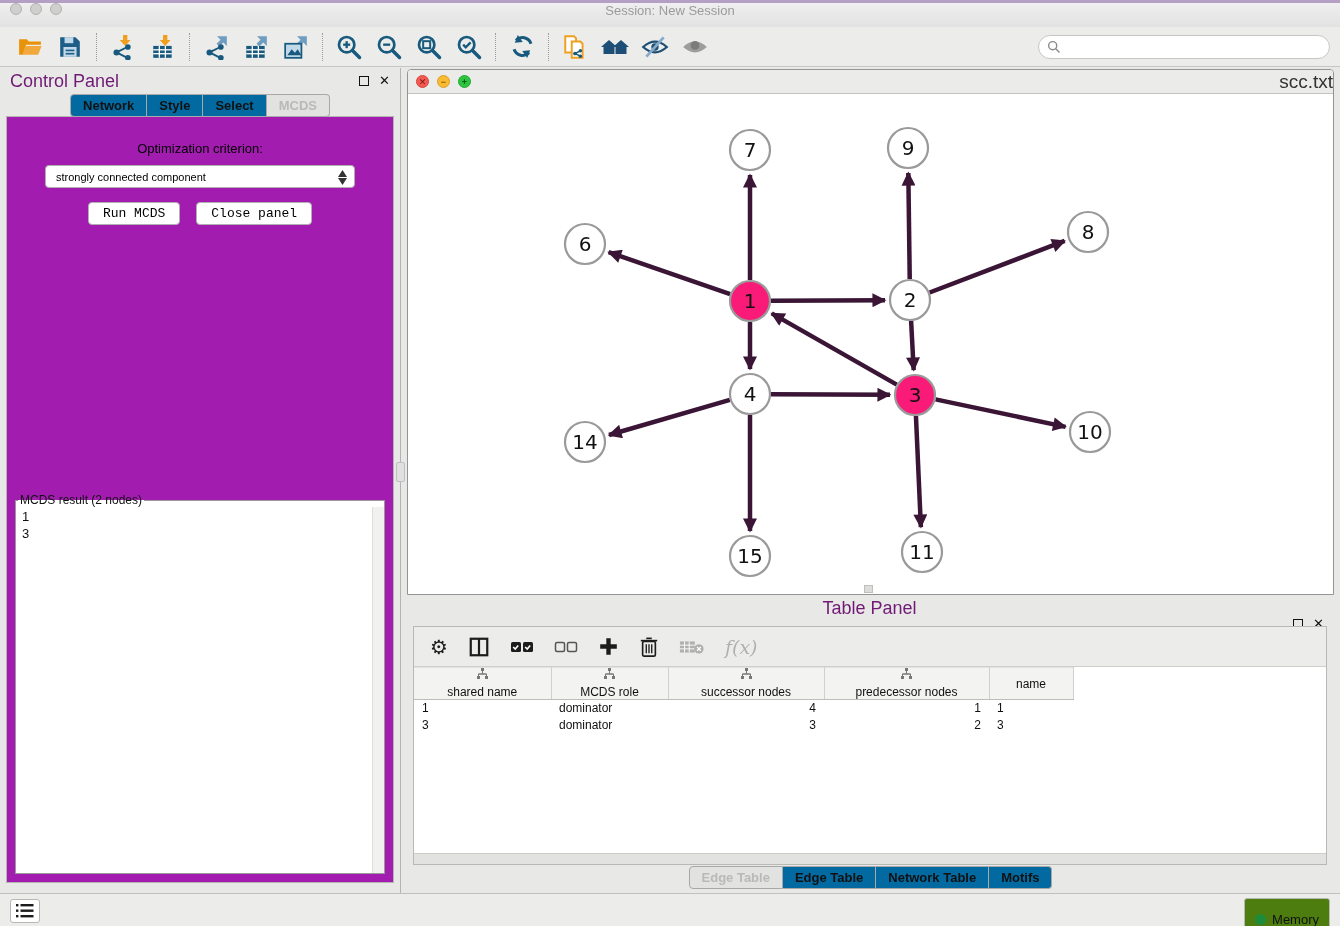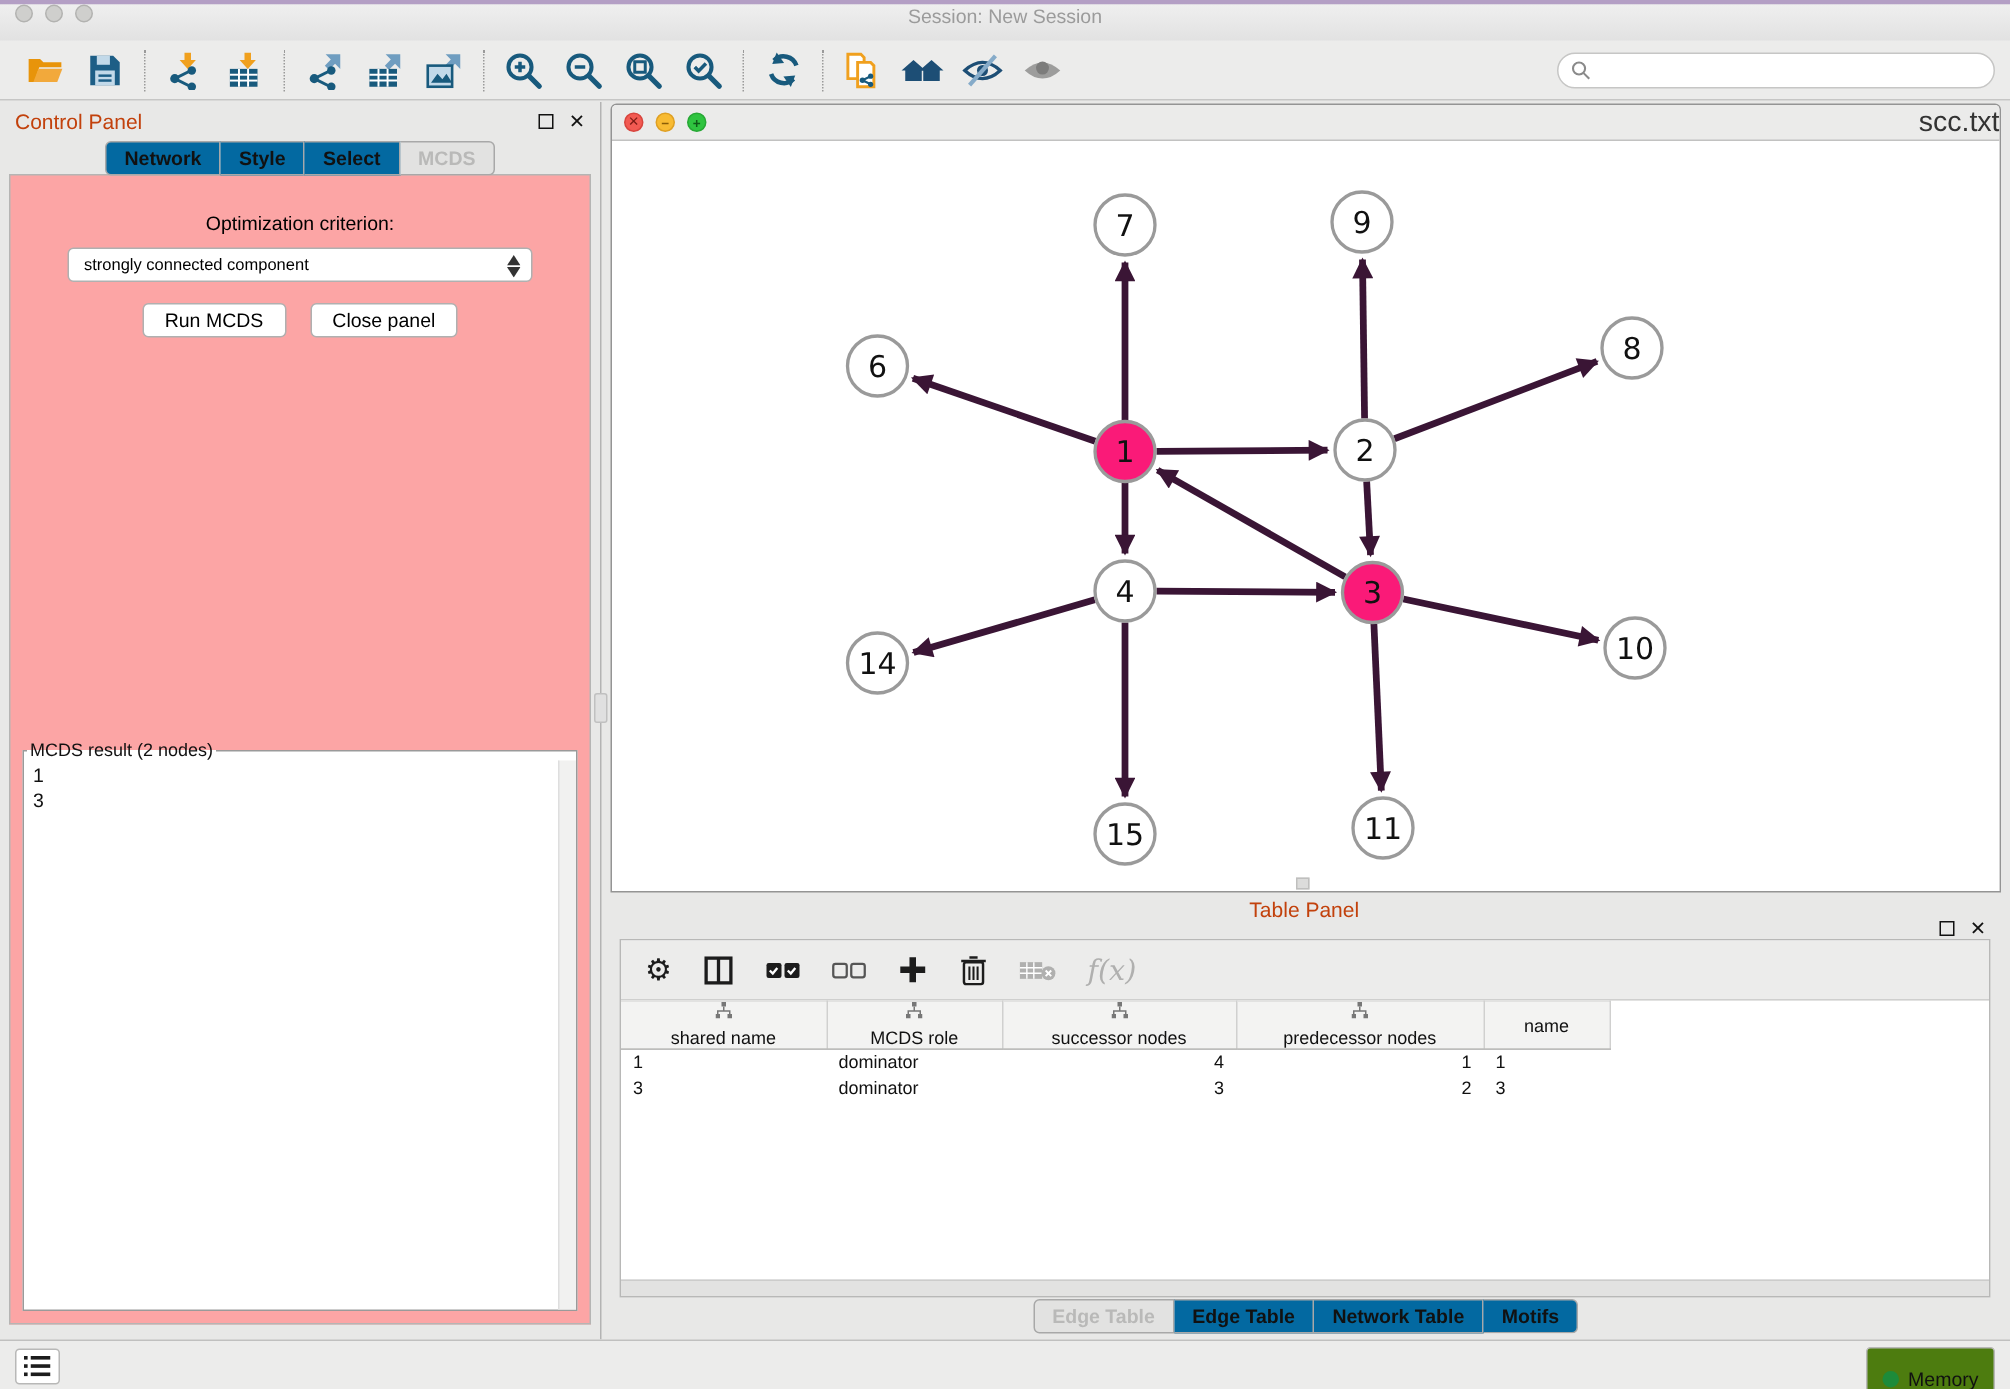--- a/index.html
+++ b/index.html
@@ -23,42 +23,42 @@
   .search-wrap { margin-left:auto; }
   .search-box { width:292px; height:24px; border:1px solid #c6c6c5; border-radius:12px; background:#fff;
     display:flex; align-items:center; padding:0 8px; }
   .search-box input { border:none; outline:none; flex:1; font-size:12px; margin-left:6px;
     font-family:"Liberation Sans","DejaVu Sans",sans-serif; background:transparent; }
 
   
   .control-panel { position:absolute; top:65px; left:0; width:401px; bottom:33px;
     background:#e8e8e7; border-right:1px solid #b3b3b3; }
   .panel-head { position:relative; height:26px; display:flex; align-items:center; padding:0 10px; }
-  .panel-head .ttl { font-size:14px; color:#c2410c; }
+  .panel-head .ttl { font-size:18px; color:#701a75; }
   .panel-head .icons { margin-left:auto; display:flex; gap:10px; align-items:center; }
   .sq-icon { width:10px; height:10px; border:1.5px solid #111; display:inline-block; }
   .x-icon { font-size:13px; font-weight:bold; color:#111; line-height:10px; }
 
   .tabgroup { display:flex; justify-content:center; position:relative; z-index:2; }
   .tab { background:#0369a1; border:1px solid #a8a8a8; border-left:none; padding:3px 12px;
     font-size:13px; font-weight:600; color:#111; }
   .tab:first-child { border-left:1px solid #a8a8a8; border-radius:4px 0 0 4px; }
   .tab:last-child { border-radius:0 4px 4px 0; }
   .tab.sel { background:#e2e2e1; color:#b9b9b8; }
 
   .cp-content { position:absolute; left:6px; right:6px; top:48px; bottom:10px;
-    border:1px solid #b5b5b4; background:#fca5a5; }
+    border:1px solid #b5b5b4; background:#a21caf; }
   .opt-label { text-align:center; margin-top:24px; font-size:13px; color:#000; }
   .dropdown { position:relative; margin:9px 38px 6px 38px; height:23px; background:#fff;
     border:1px solid #b0b0b0; border-radius:4px; display:flex; align-items:center;
     padding:0 22px 0 10px; font-size:11px; color:#000; }
   .dd-arrows { position:absolute; right:7px; top:4px; display:flex; flex-direction:column; gap:1px; }
   .btn-row { display:flex; justify-content:center; gap:16px; margin-top:14px; }
   .cp-btn { background:#fff; border:1px solid #b0b0b0; border-radius:4px; padding:3px 14px;
-    font-size:13px; color:#000; font-family:Liberation Sans, sans-serif; }
+    font-size:13px; color:#000; font-family:Liberation Mono, monospace; }
 
   fieldset.result { position:absolute; left:8px; right:8px; top:376px; bottom:8px;
     border:1px solid #9a9a9a; background:#fff; padding:0; }
   fieldset.result legend { font-size:12px; color:#111; margin-left:2px; padding:0 2px; background:transparent; }
   .result-list { position:absolute; inset:0 12px 0 0; overflow:hidden; padding:1px 6px; }
   .result-item { font-size:13px; color:#111; line-height:17px; }
   .result-scroll { position:absolute; top:0; bottom:0; right:0; width:12px; background:#f1f1f0; border-left:1px solid #dedede; }
 
   
   .v-grip { position:absolute; left:396px; top:459px; width:9px; height:20px; background:#e0e0e0;

